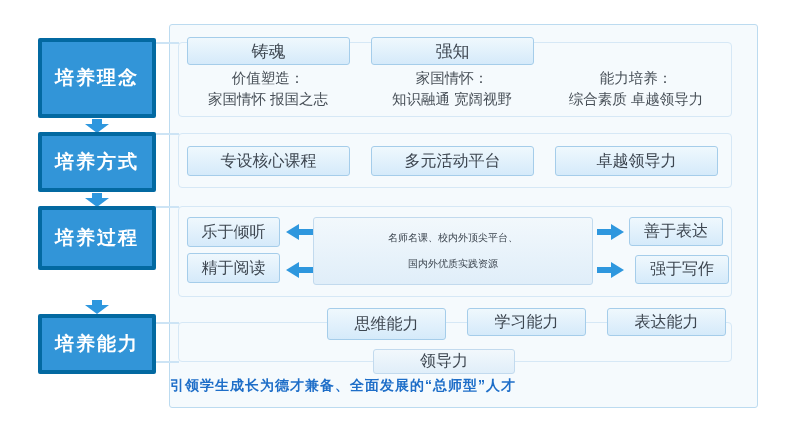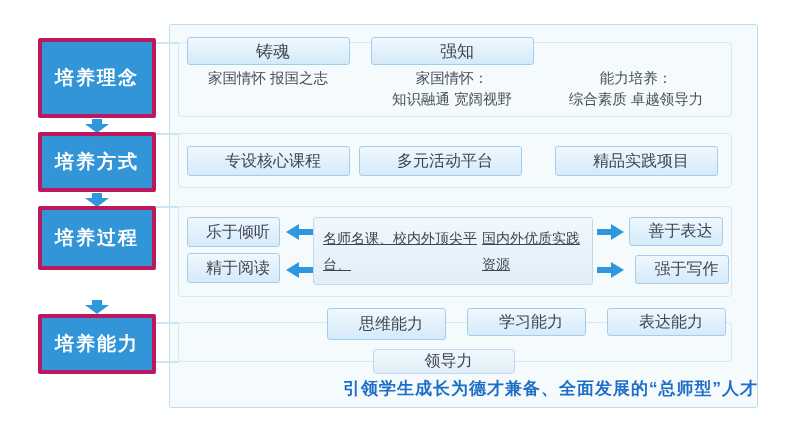--- a/index.html
+++ b/index.html
@@ -3,52 +3,52 @@
 <meta charset="utf-8">
 <style>
   html,body { margin:0; padding:0; background:#ffffff; }
   .canvas {
     position:relative; width:800px; height:433px; background:#ffffff;
     font-family:"Liberation Sans", sans-serif; overflow:hidden;
   }
   
   .stage {
     position:absolute; left:38px; width:118px; box-sizing:border-box;
-    background:#3295d8; border:4px solid #be185d; border-radius:2px;
+    background:#3295d8; border:4px solid #0369a1; border-radius:2px;
     display:flex; align-items:center; justify-content:center;
     color:#ffffff; font-weight:bold; font-size:19px; letter-spacing:2px;
   }
   
   .panel {
     position:absolute; left:169px; top:24px; width:589px; height:384px;
     box-sizing:border-box; background:#f5fafd; border:1px solid #bcdbf0; border-radius:3px;
   }
   .section {
     position:absolute; left:178px; width:554px; box-sizing:border-box;
     border:1px solid #d6e8f6; border-radius:4px;
   }
   .conn { position:absolute; height:2px; background:#cde4f5; }
   
   .cell {
     position:absolute; box-sizing:border-box;
     background:linear-gradient(180deg,#eff8fd 0%,#d5eafa 100%);
     border:1px solid #a5cdea; border-radius:3px;
     display:flex; align-items:center; justify-content:center;
-    font-size:16px; color:#3d4650;padding-left:9px;
+    font-size:16px; color:#3d4650;
   }
   .cell.title { font-size:17px; }
   .cell.soft {
     background:linear-gradient(180deg,#f2f8fc 0%,#e0eef9 100%);
     border-color:#c2daee;
   }
-  .center-box { flex-direction:row; font-size:14px; line-height:26px; color:#3d4650;text-decoration:underline; }
+  .center-box { flex-direction:column; font-size:10px; line-height:26px; color:#3d4650; }
   .desc { position:absolute; width:200px; text-align:center; font-size:14.5px; line-height:21px; color:#474f57; }
   .caption {
-    position:absolute; left:170px; top:377px; width:588px; text-align:right;
-    font-size:17px; font-weight:bold; color:#1e6ec8; letter-spacing:1px;
+    position:absolute; left:170px; top:377px; width:588px; text-align:left;
+    font-size:14px; font-weight:bold; color:#1e6ec8; letter-spacing:1px;
   }
   
   .darrow { position:absolute; left:85px; width:24px; height:14px; }
   .darrow::before { content:""; position:absolute; left:7px; top:0; width:10px; height:5px; background:#2e97de; }
   .darrow::after  { content:""; position:absolute; left:0; top:5px; width:0; height:0;
                     border-left:12px solid transparent; border-right:12px solid transparent; border-top:9px solid #2e97de; }
   .harrow { position:absolute; width:27px; height:16px; }
   .harrow.right::before { content:""; position:absolute; left:0; top:5px; width:14px; height:6px; background:#2e97de; }
   .harrow.right::after  { content:""; position:absolute; left:14px; top:0; width:0; height:0;
                           border-top:8px solid transparent; border-bottom:8px solid transparent; border-left:13px solid #2e97de; }
@@ -89,39 +89,40 @@
     <span>培养能力</span>
   </div>
 
   <div class="cell title" style="left:187px;top:37px;width:163px;height:28px">
     <span>铸魂</span>
   </div>
   <div class="cell title" style="left:371px;top:37px;width:163px;height:28px">
     <span>强知</span>
   </div>
   <div class="desc" style="left:168px;top:68px">
+    <div>价值塑造：</div>
     <div>家国情怀 报国之志</div>
   </div>
   <div class="desc" style="left:352px;top:68px">
     <div>家国情怀：</div>
     <div>知识融通 宽阔视野</div>
   </div>
   <div class="desc" style="left:536px;top:68px">
     <div>能力培养：</div>
     <div>综合素质 卓越领导力</div>
   </div>
 
   <div class="cell" style="left:187px;top:146px;width:163px;height:30px">
     <span>专设核心课程</span>
   </div>
-  <div class="cell" style="left:359px;top:146px;width:163px;height:30px">
+  <div class="cell" style="left:371px;top:146px;width:163px;height:30px">
     <span>多元活动平台</span>
   </div>
   <div class="cell" style="left:555px;top:146px;width:163px;height:30px">
-    <span>精品实践项目</span>
+    <span>卓越领导力</span>
   </div>
 
   <div class="cell" style="left:187px;top:217px;width:93px;height:30px">
     <span>乐于倾听</span>
   </div>
   <div class="cell" style="left:187px;top:253px;width:93px;height:30px">
     <span>精于阅读</span>
   </div>
   <div class="harrow left" style="left:286px;top:224px"></div>
   <div class="harrow left" style="left:286px;top:262px"></div>

